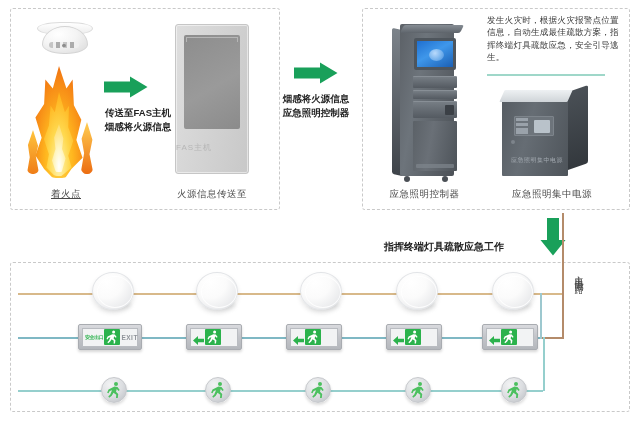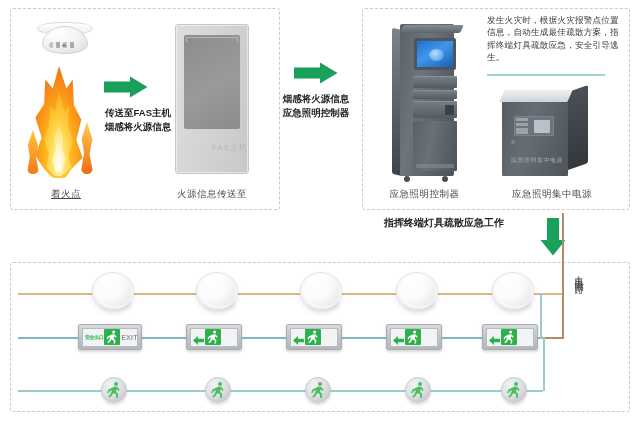--- a/index.html
+++ b/index.html
@@ -109,21 +109,21 @@
   .fas .screen{
     position:absolute;left:8px;top:10px;width:56px;height:94px;
     background:linear-gradient(150deg,#8d8d8d,#9a9a9a 55%,#8b8b8b);
     border-radius:2px;
   }
   .fas .screen::before{
     content:"";position:absolute;left:2px;top:2px;width:52px;height:5px;
     border:1px solid #b6b6b6;border-bottom:none;box-sizing:border-box;
   }
   .fas .tag{
-    position:absolute;left:0;top:117px;width:72px;text-align:right;
+    position:absolute;left:0;top:117px;width:72px;text-align:left;
     font-size:8px;color:#b6b6b6;letter-spacing:1px;
   }
 
   
   .rack{
     position:absolute;left:392px;top:20px;width:62px;height:160px;
   }
   .rack .body{
     position:absolute;left:8px;top:4px;width:54px;height:152px;
     background:linear-gradient(100deg,#5c6167 0%,#6d747b 35%,#4c5157 100%);
@@ -358,21 +358,21 @@
       <div class="panel-face"></div>
       <div class="btns"></div>
       <div class="handle"></div>
       <div class="txt">应急照明集中电源</div>
     </div>
     <div class="lid"></div>
   </div>
 
   <div class="caption" style="left:492px;top:188px;width:120px;">应急照明集中电源</div>
 
-  <div class="arrow-label" style="left:384px;top:216px;width:150px;text-align:left;font-size:10px;">指挥终端灯具疏散应急工作</div>
+  <div class="arrow-label" style="left:384px;top:240px;width:150px;text-align:left;font-size:10px;">指挥终端灯具疏散应急工作</div>
   <div class="arrow-down" style="left:540px;top:218px;">
     <svg viewBox="0 0 26 38" width="26" height="38" aria-hidden="true">
       <polygon points="7,0 19,0 19,22 25.5,22 13,37.5 0.5,22 7,22" fill="#19a05a"></polygon>
     </svg>
   </div>
 
   <div class="panel" id="panel-bottom"></div>
 
   <div class="wire" style="left:18px;top:293px;width:545px;background:#d8b98a;"></div>
   <div class="lamp-ceiling" style="left:92px;top:272px;">

